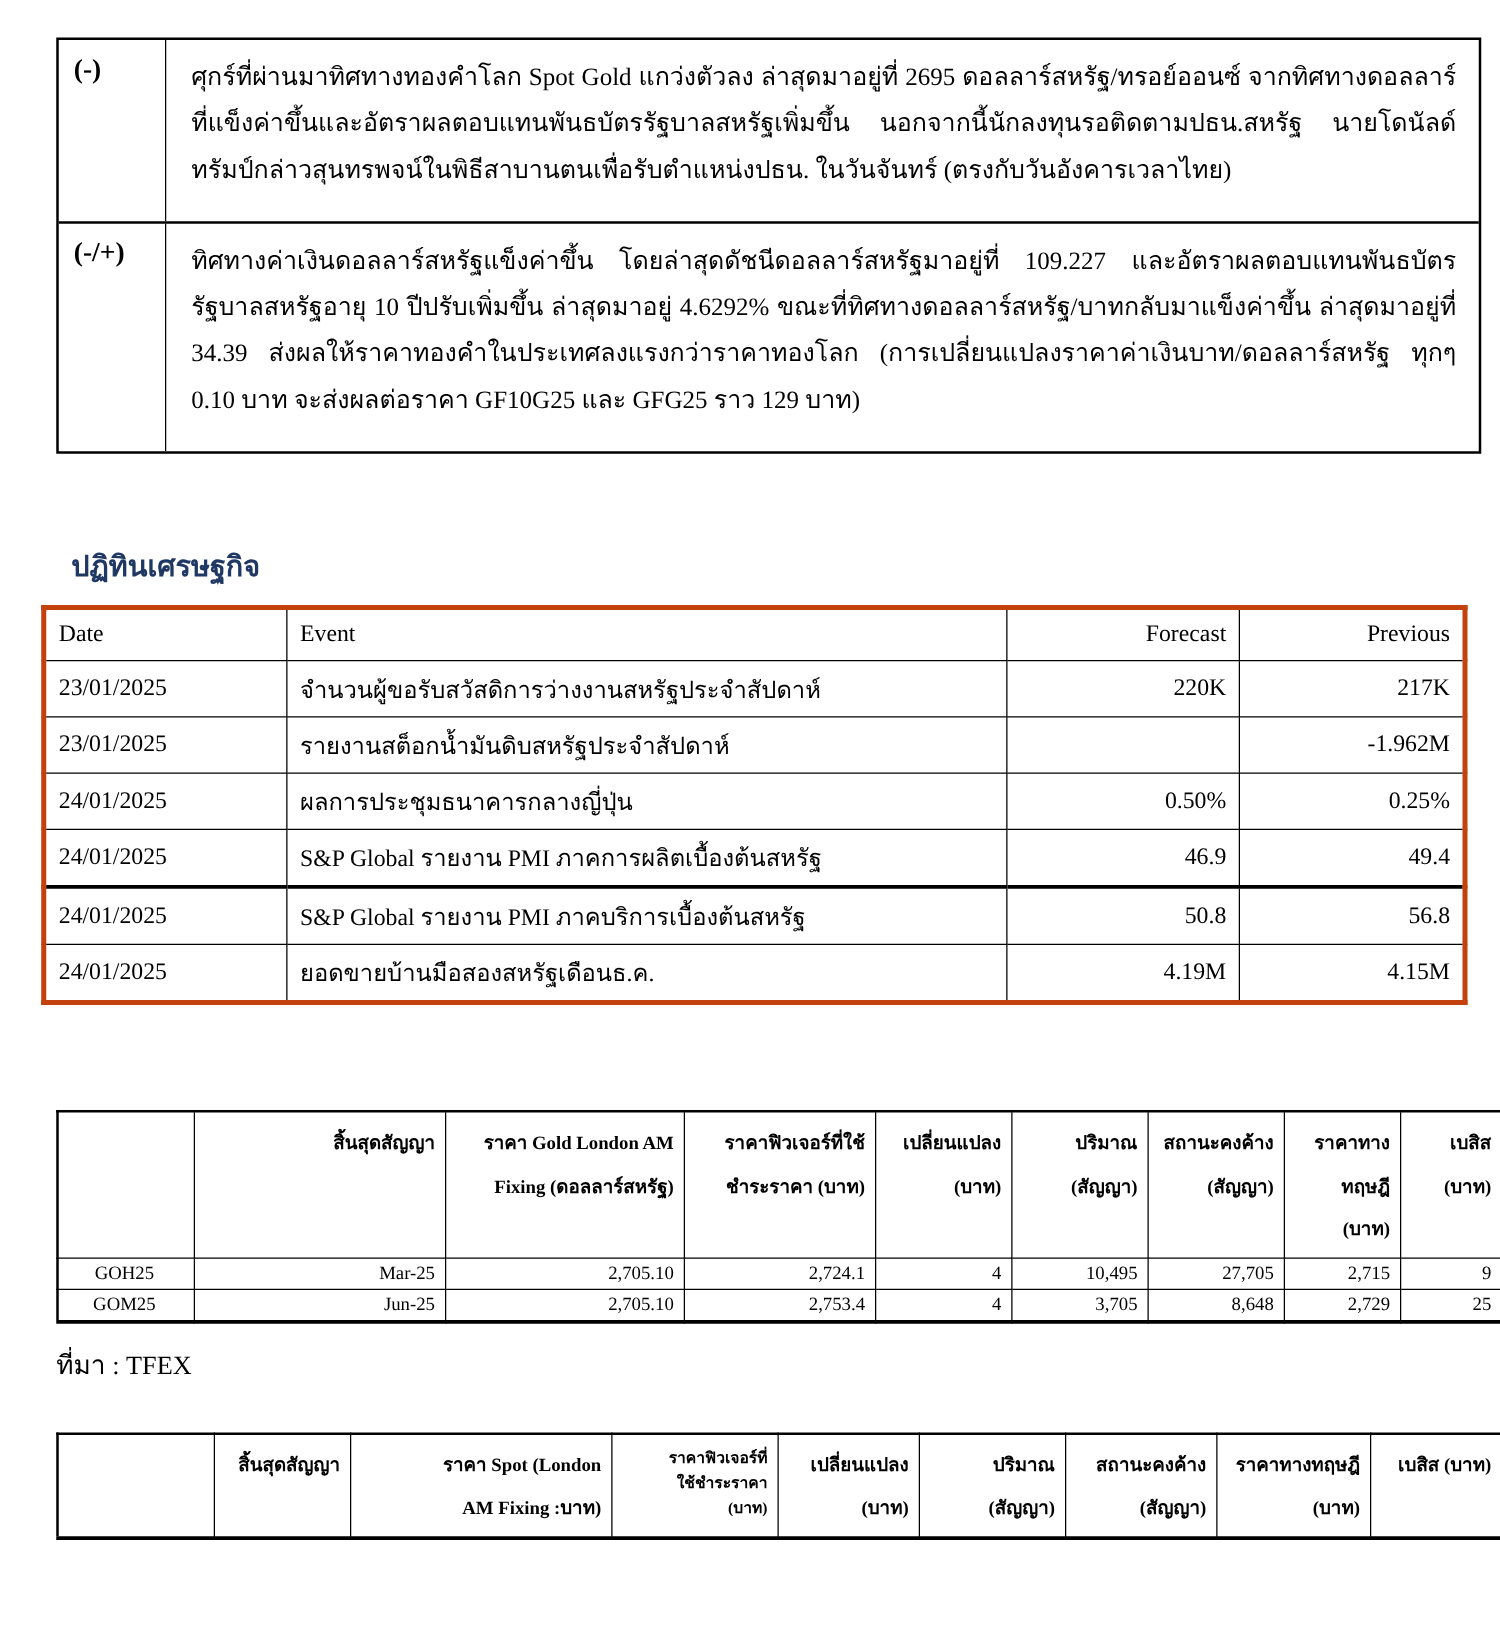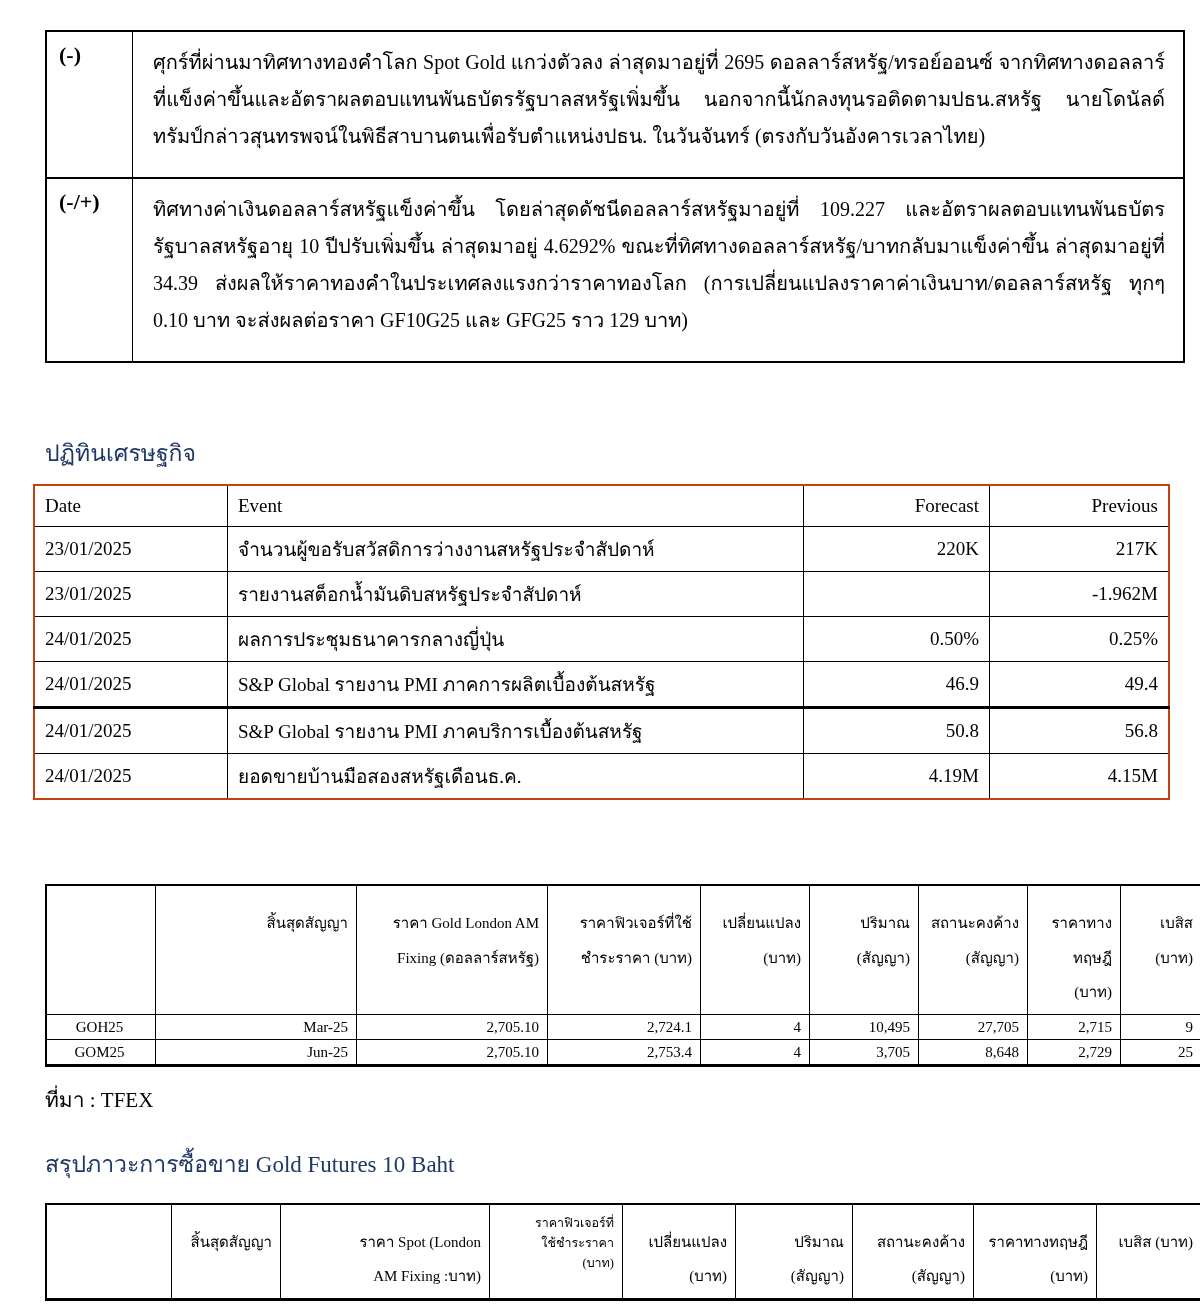--- a/index.html
+++ b/index.html
@@ -40,33 +40,33 @@
     padding: 12px 18px 22px 20px;
     font-size: 20px;
     line-height: 1.85;
     text-align: justify;
   }
 
   
   .section-title {
     color: #1f3864;
     font-size: 23px;
-    font-weight: normal;
-    margin: 0 0 13px 0;
+    font-weight: bold;
+    margin: 0 0 13px 12px;
     font-family: "Liberation Serif", "DejaVu Serif", serif;
   }
   .gap-1 { height: 72px; }
   .gap-2 { height: 76px; }
 
   
   table { border-collapse: collapse; table-layout: fixed; }
   .cal {
     width: 1130px;
     margin-left: -12px;
-    border: 2px solid #c2410c;
+    border: 4px solid #c2410c;
     font-size: 19px;
   }
   .cal th, .cal td {
     border: 1px solid #000;
     padding: 7px 10px;
     height: 26px;
     overflow: hidden;
     white-space: nowrap;
   }
   .cal .c0 { width: 172px; text-align: left; }
@@ -82,23 +82,23 @@
     width: 1038px;
     border: 2px solid #000;
     border-bottom-width: 3px;
     font-size: 15px;
   }
   .fut th, .fut td {
     border: 1px solid #000;
     overflow: hidden;
   }
   .fut thead th {
-    font-weight: normal;
+    font-weight: bold;
     vertical-align: top;
-    padding: 20px 8px 4px 4px;
+    padding: 8px 8px 4px 4px;
     line-height: 2.3;
     text-align: right;
   }
   .fut thead th.c0 { text-align: left; }
   .fut thead th.c2 { text-align: right; }
   .fut tbody td {
     padding: 4px 8px 3px 8px;
     text-align: right;
     white-space: nowrap;
   }
@@ -242,21 +242,20 @@
           <td class="c7">2,729</td>
           <td class="c8">25</td>
         </tr>
       </tbody>
   </table>
 
   <div class="source-note">ที่มา : TFEX</div>
 
   <div class="source-gap"></div>
 
-  <h2 class="section-title">สรุปภาวะการซื้อขาย Gold Futures 10 Baht</h2>
   <div class="title-gap"></div>
 
   <table class="fut" id="gf10-table">
     <thead>
       <tr>
           <th class="c0"></th>
           <th class="c1">สิ้นสุดสัญญา</th>
           <th class="c2">ราคา Spot (London<br>AM Fixing :บาท)</th>
           <th class="c3">ราคาฟิวเจอร์ที่<br>ใช้ชำระราคา<br>(บาท)</th>
           <th class="c4">เปลี่ยนแปลง<br>(บาท)</th>

